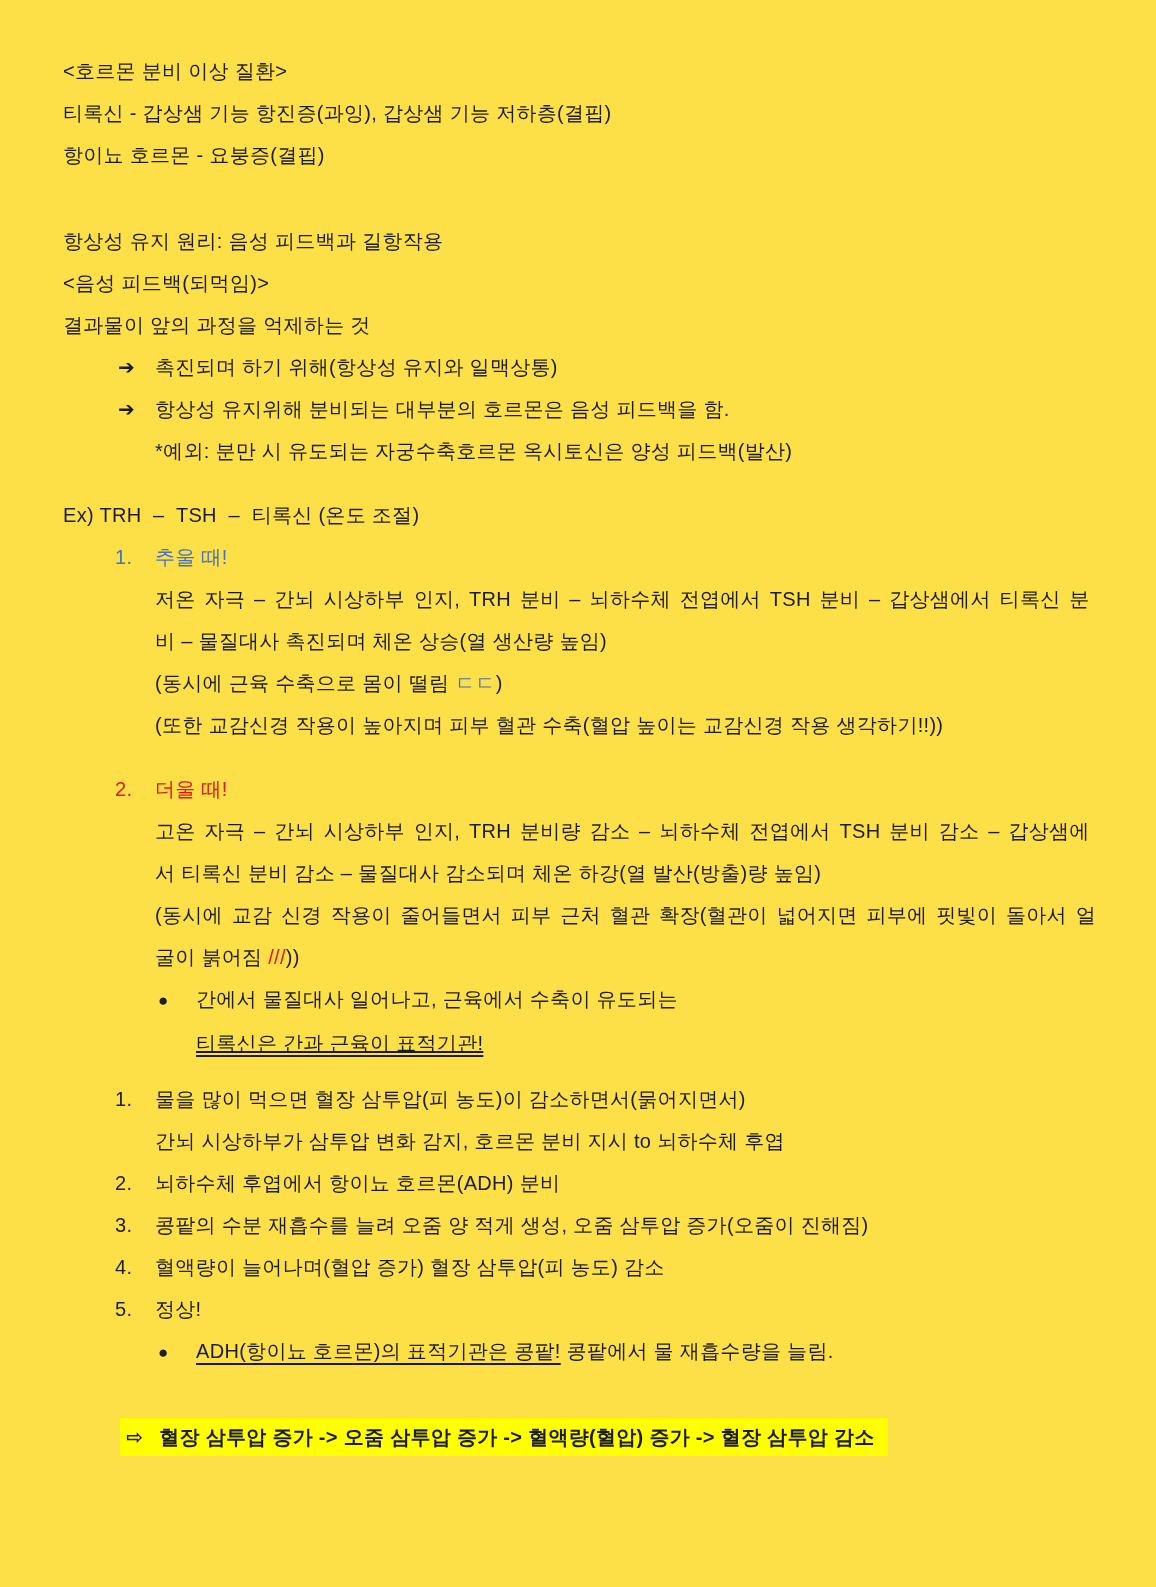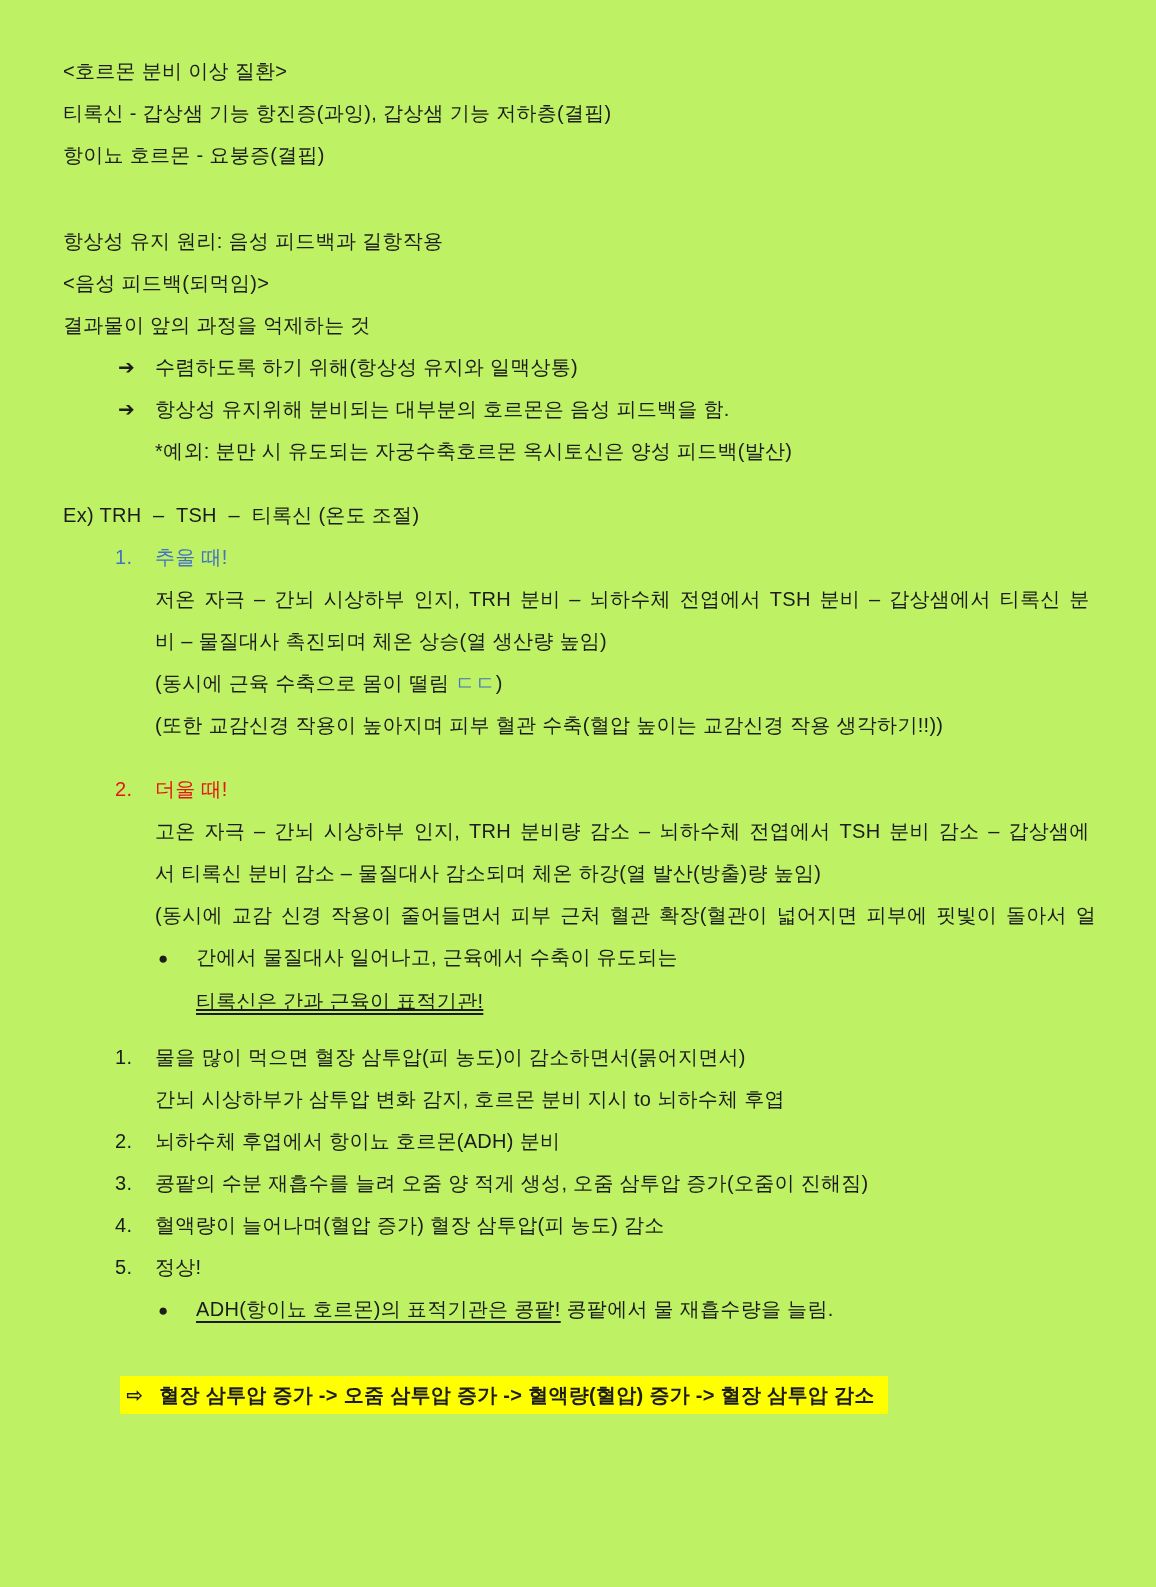--- a/index.html
+++ b/index.html
@@ -3,21 +3,21 @@
 <meta charset="utf-8">
 <style>
   :root{
     --text:#1c1c1c; --blue:#4472c4; --red:#e61414; --highlight:#ffff00;
   }
   *{box-sizing:border-box; margin:0; padding:0;}
   html,body{background:#ffffff;}
   .page{
     position:relative;
     width:1156px; height:1587px;
-    background:#bef264;
+    background:#fde047;
     overflow:hidden;
     font-family:"Liberation Sans","DejaVu Sans",sans-serif;
     font-size:20px;
     color:var(--text);
     padding:50px 40px 0 63px;
     letter-spacing:0.3px;
   }
   .line{
     line-height:42px;
     white-space:pre;
@@ -56,21 +56,21 @@
   </section>
 
   <div class="sp-lg"></div>
 
   <section>
     <div class="line">항상성 유지 원리: 음성 피드백과 길항작용</div>
     <div class="line">&lt;음성 피드백(되먹임)&gt;</div>
     <div class="line">결과물이 앞의 과정을 억제하는 것</div>
     <div class="row ind-arrow">
       <span class="marker-arrow">➔</span>
-      <span>수렴하도록 하기 위해(항상성 유지와 일맥상통)</span>
+      <span>촉진되며 하기 위해(항상성 유지와 일맥상통)</span>
     </div>
     <div class="row ind-arrow">
       <span class="marker-arrow">➔</span>
       <span>항상성 유지위해 분비되는 대부분의 호르몬은 음성 피드백을 함.</span>
     </div>
     <div class="line ind-para">*예외: 분만 시 유도되는 자궁수축호르몬 옥시토신은 양성 피드백(발산)</div>
   </section>
 
   <div class="sp-md"></div>
 
@@ -88,20 +88,21 @@
 
     <div class="sp-md"></div>
 
     <div class="row ind-1 red">
       <span class="marker">2.</span>
       <span>더울 때!</span>
     </div>
     <div class="line ind-para just">고온 자극 – 간뇌 시상하부 인지, TRH 분비량 감소 – 뇌하수체 전엽에서 TSH 분비 감소 – 갑상샘에</div>
     <div class="line ind-para">서 티록신 분비 감소 – 물질대사 감소되며 체온 하강(열 발산(방출)량 높임)</div>
     <div class="line ind-para just">(동시에 교감 신경 작용이 줄어들면서 피부 근처 혈관 확장(혈관이 넓어지면 피부에 핏빛이 돌아서 얼</div>
+    <div class="line ind-para"><span>굴이 붉어짐 </span><span class="red">///</span><span>))</span></div>
 
     <div class="row ind-dot">
       <span class="marker-dot">●</span>
       <span>간에서 물질대사 일어나고, 근육에서 수축이 유도되는</span>
     </div>
     <div class="line ind-dot-cont"><span class="ul">티록신은 간과 근육이 표적기관!</span></div>
   </section>
 
   <div class="sp-sm"></div>
 

